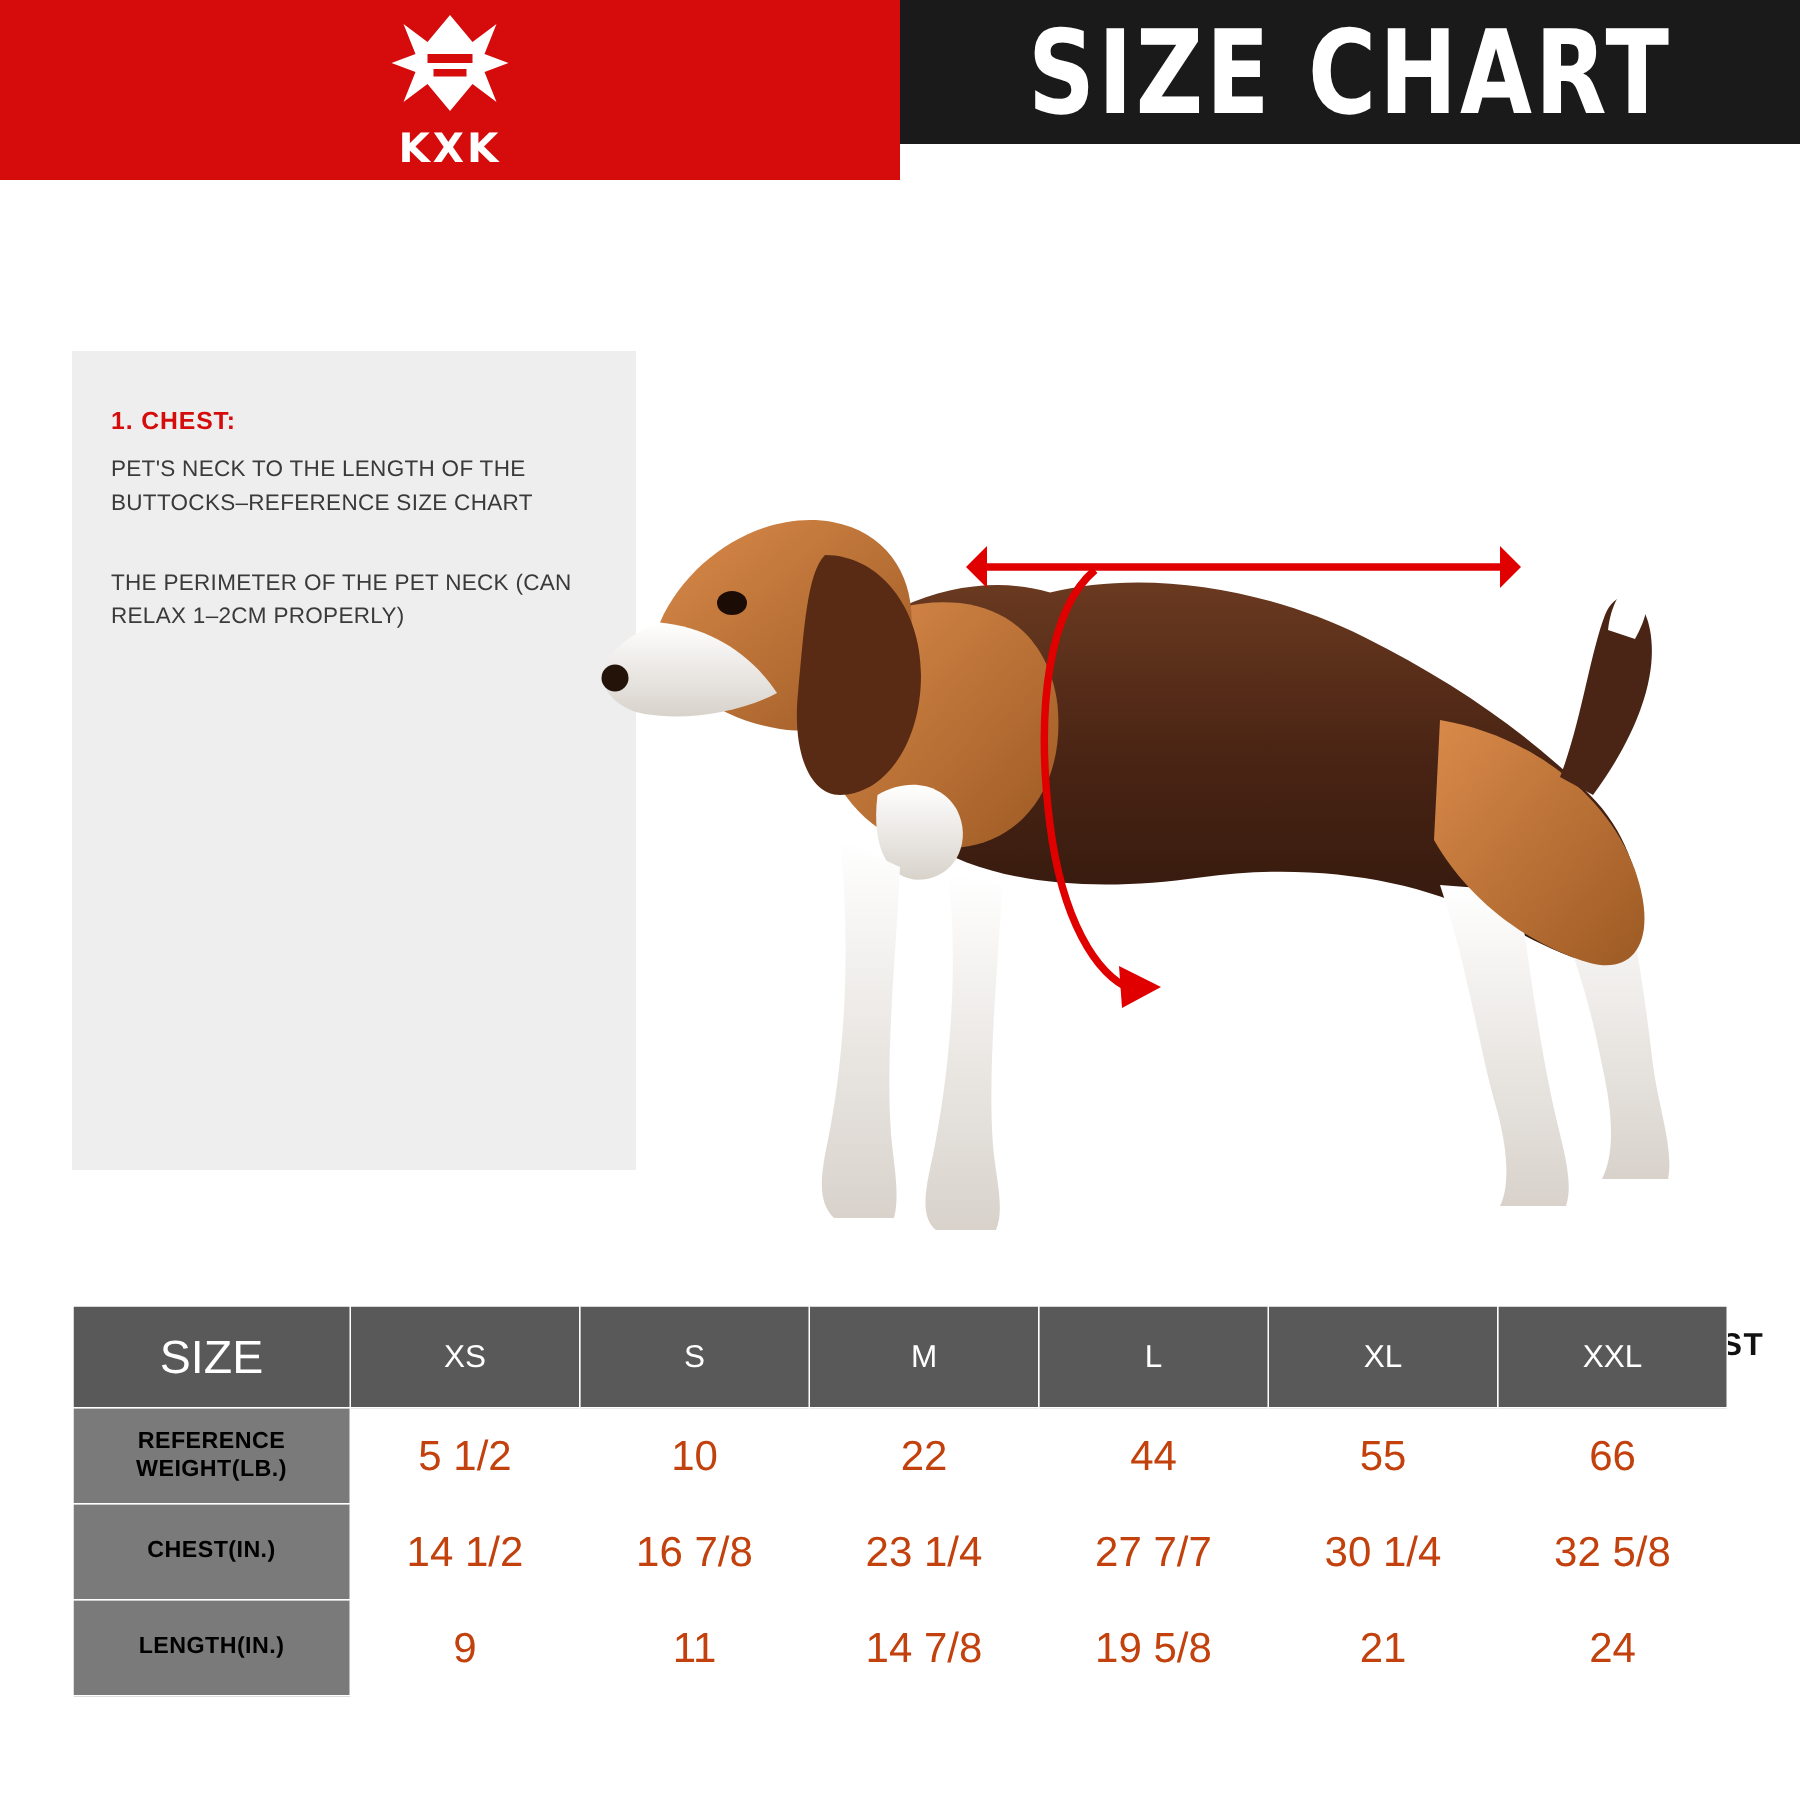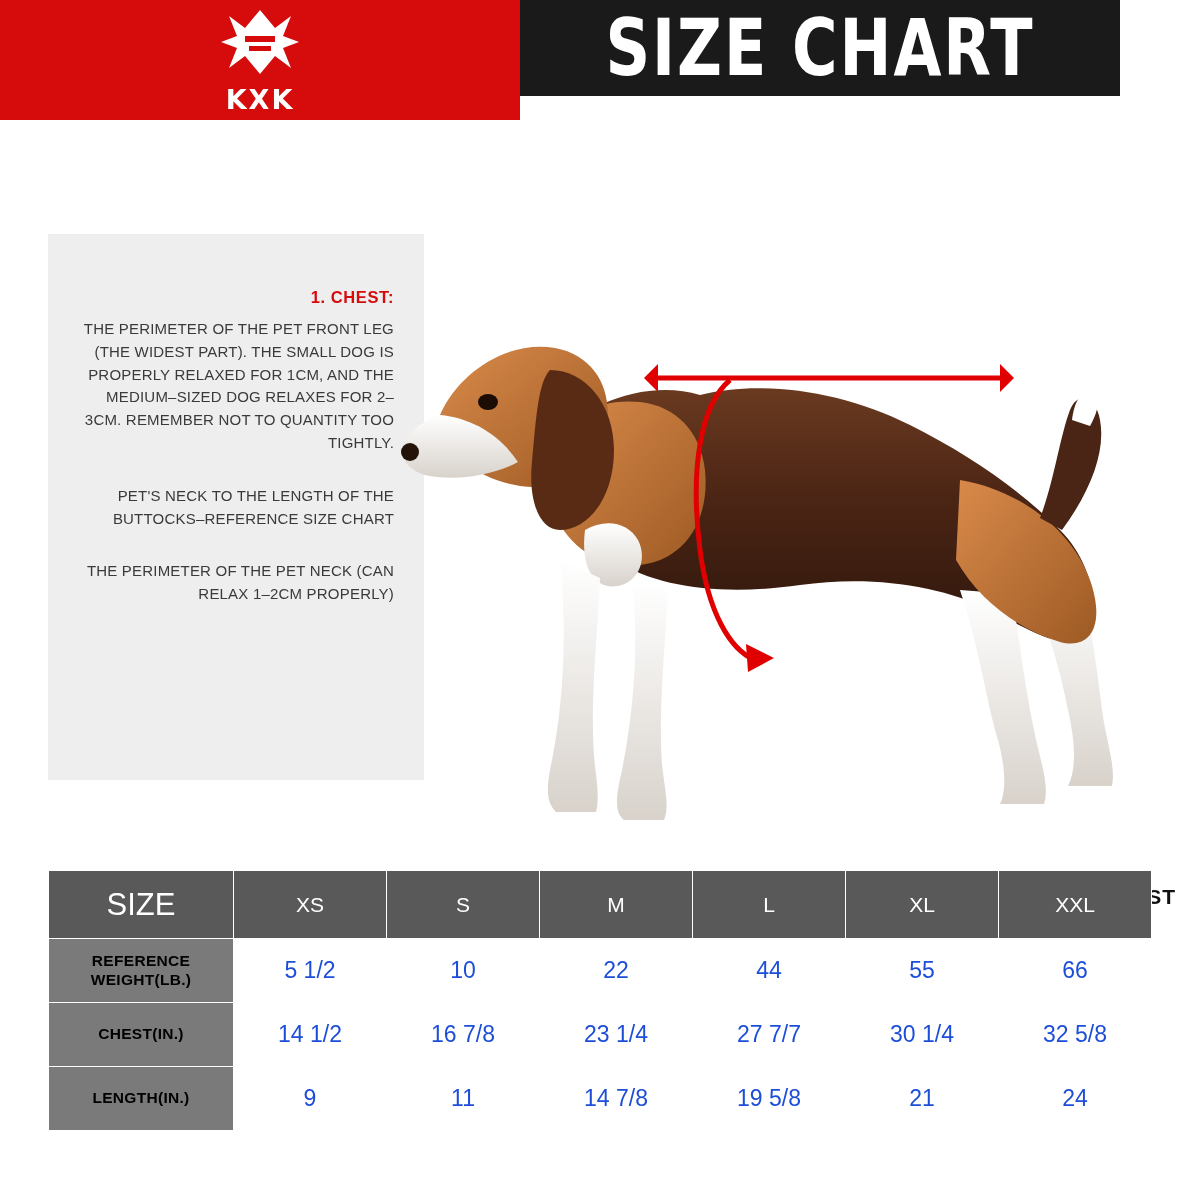--- a/index.html
+++ b/index.html
@@ -20,21 +20,21 @@
   }
 
   
   .header {
     position: absolute;
     left: 0; top: 0;
     width: 1200px; height: 120px;
     display: flex;
   }
   .header-left {
-    width: 520px; height: 120px;
+    width: 600px; height: 120px;
     background: #d60b0b;
     display: flex;
     align-items: center;
     justify-content: center;
   }
   .header-right {
     width: 600px; height: 96px;
     background: #1a1a1a;
     display: flex;
     align-items: center;
@@ -63,22 +63,21 @@
     margin-top: 2px;
     font-family: "DejaVu Sans", sans-serif;
   }
 
   
   .info-panel {
     position: absolute;
     left: 48px; top: 234px;
     width: 376px; height: 546px;
     background: #eeeeee;
-    padding: 54px 30px 0 26px;
-    text-align: right;
+    padding: 38px 30px 0 26px;
   }
   .info-heading {
     color: #d60b0b;
     font-size: 16.5px;
     font-weight: bold;
     letter-spacing: 0.6px;
     margin: 0 0 11px 0;
   }
   .info-body {
     color: #3a3a3a;
@@ -138,22 +137,22 @@
     background: #7a7a7a;
     color: #000000;
     font-size: 15.5px;
     font-weight: bold;
     line-height: 1.2;
     letter-spacing: 0.3px;
     height: 64px;
   }
   td.value {
     background: #ffffff;
-    color: #1d4ed8;
-    font-size: 23px;
+    color: #c2410c;
+    font-size: 28px;
     height: 64px;
   }
   col.c0 { width: 185px; }
   col.c1, col.c2, col.c3, col.c4, col.c5, col.c6 { width: 153px; }
 </style>
 </head>
 <body>
 
 <div class="page">
 
@@ -168,21 +167,20 @@
         <div class="logo-text">KXK</div>
       </div>
     </div>
     <div class="header-right">
       <div class="header-title">SIZE CHART</div>
     </div>
   </div>
 
   <div class="info-panel">
     <h3 class="info-heading">1. CHEST:</h3>
-    <p class="info-body">THE PERIMETER OF THE PET FRONT LEG (THE WIDEST PART). THE SMALL DOG IS PROPERLY RELAXED FOR 1CM, AND THE MEDIUM–SIZED DOG RELAXES FOR 2–3CM. REMEMBER NOT TO QUANTITY TOO TIGHTLY.</p>
 
     <p class="info-body">PET'S NECK TO THE LENGTH OF THE BUTTOCKS–REFERENCE SIZE CHART</p>
 
     <p class="info-body last">THE PERIMETER OF THE PET NECK (CAN RELAX 1–2CM PROPERLY)</p>
   </div>
 
   <div class="dog-area">
     <svg class="dog-svg" width="740" height="620" viewBox="0 0 740 620">
       <defs>
         <linearGradient id="bodyG" x1="0" y1="0" x2="0" y2="1">

